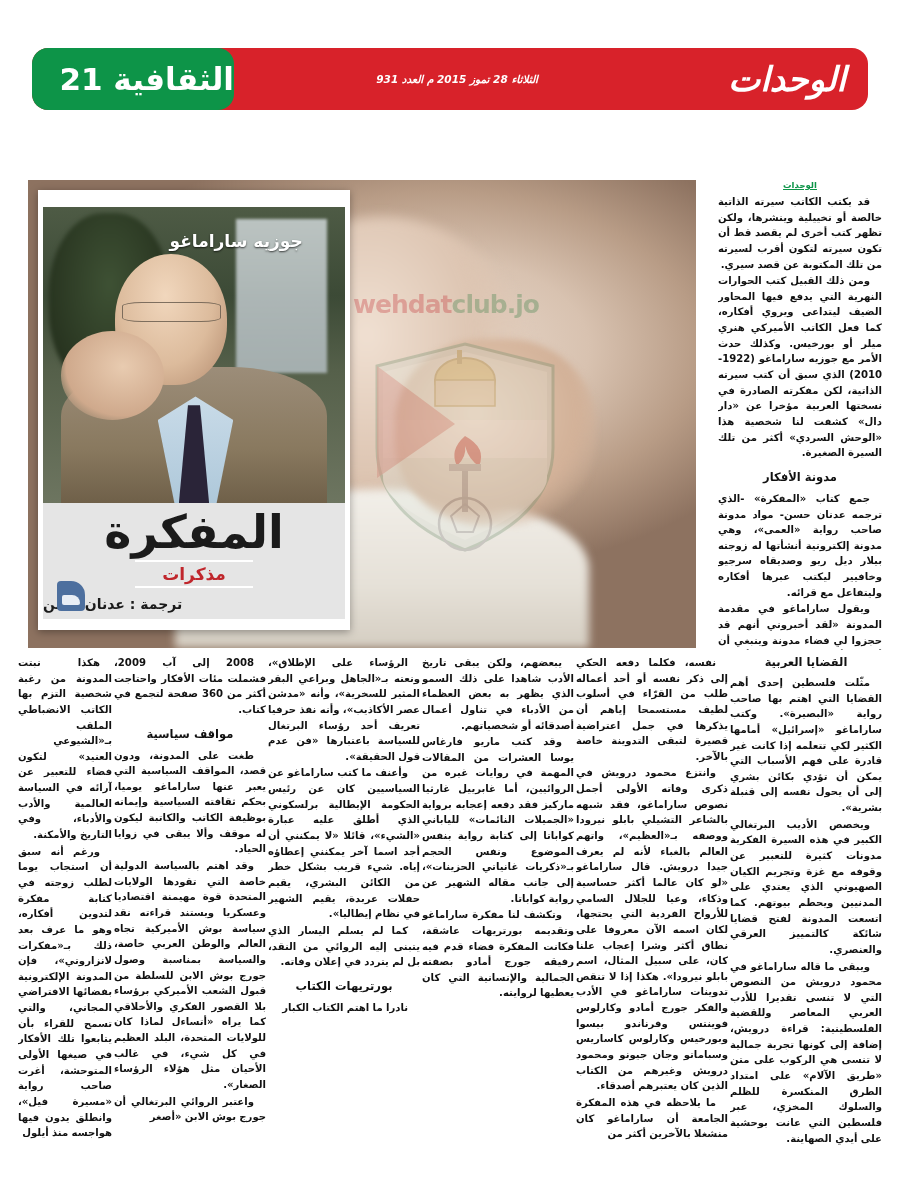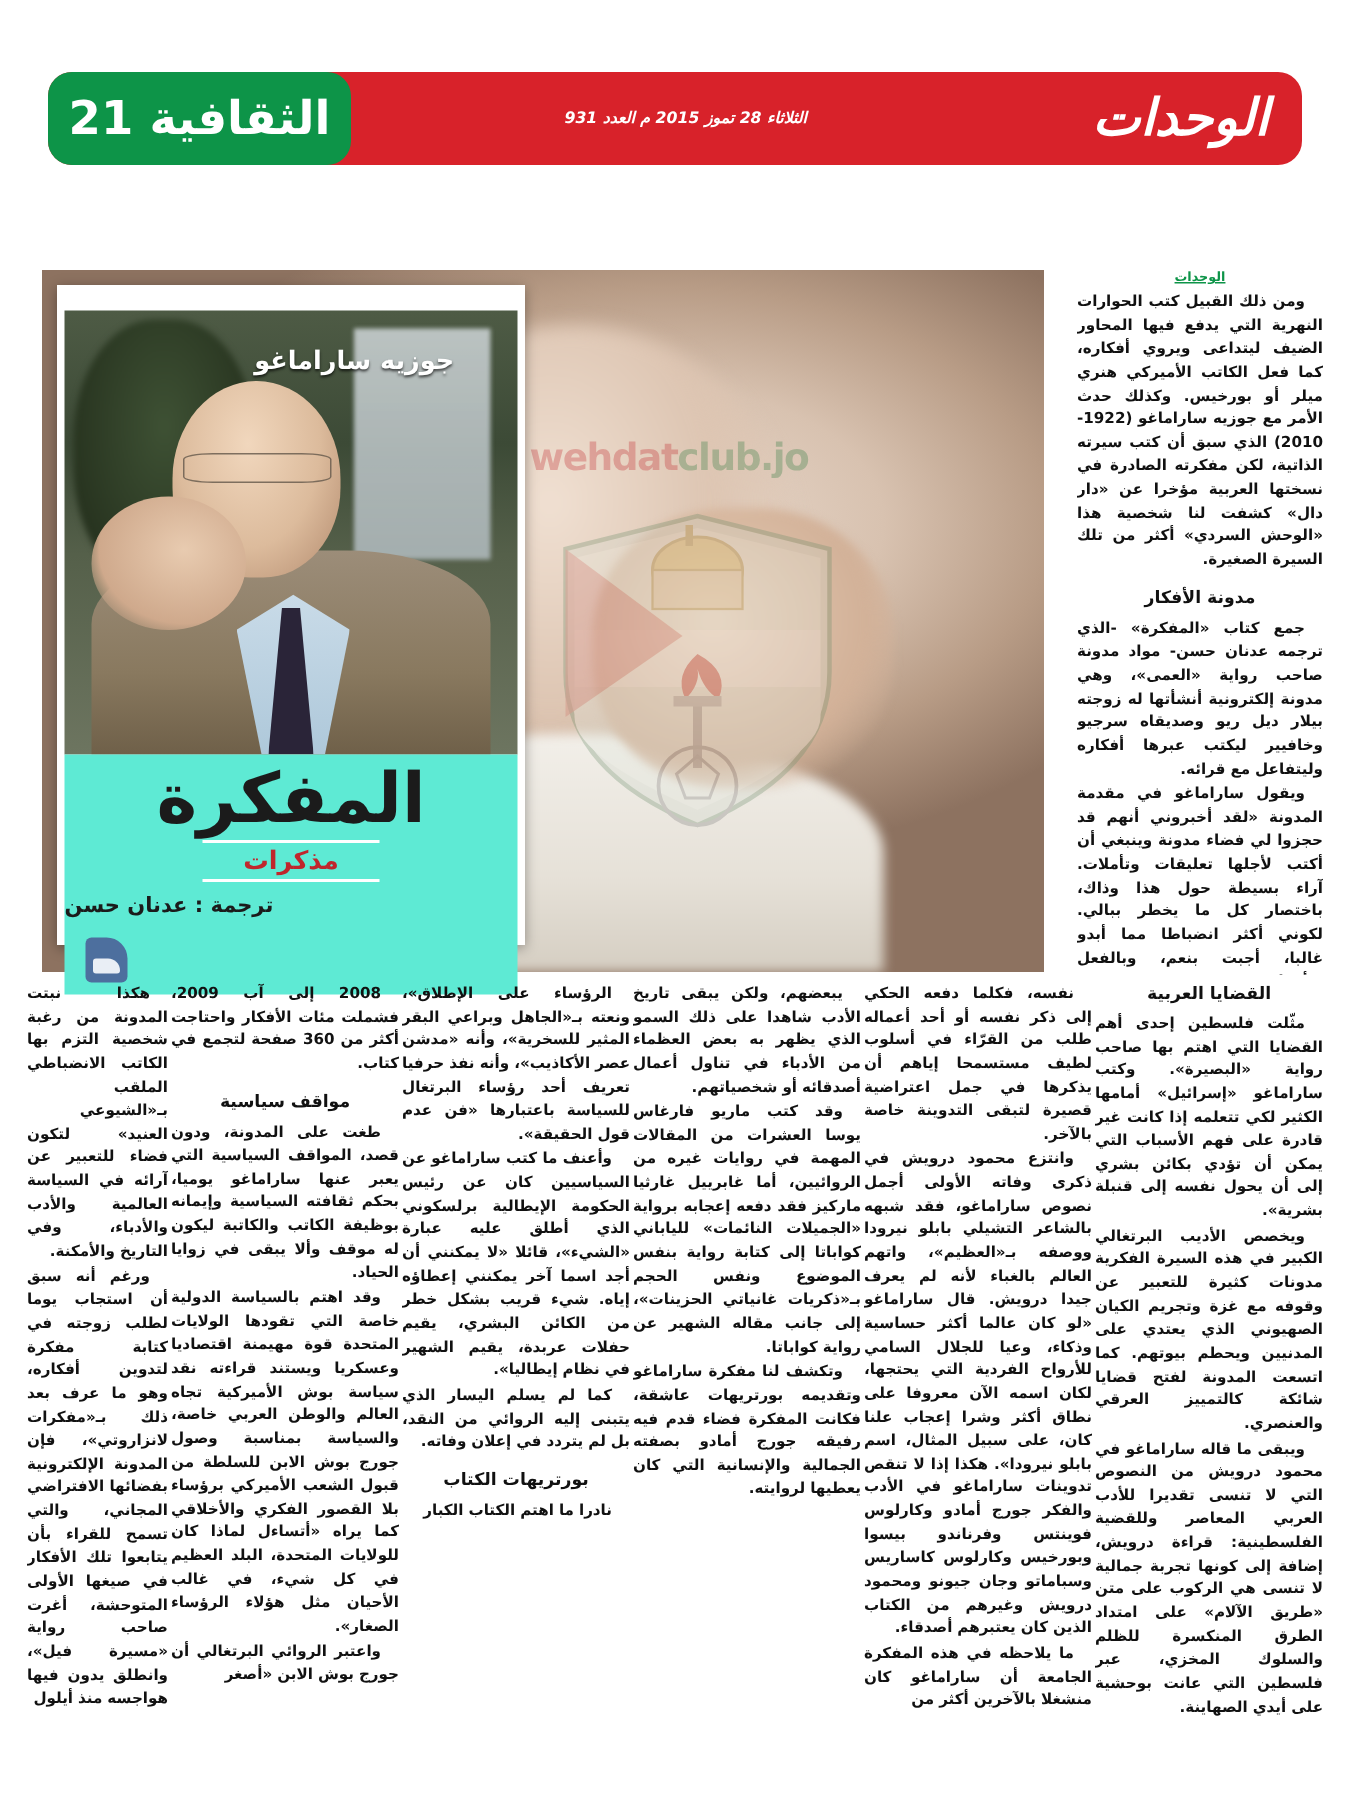--- a/index.html
+++ b/index.html
@@ -48,21 +48,21 @@
     font-style: italic;
   }
   .section-badge {
     position: absolute;
     left: 0px; top: 0px;
     width: 202px; height: 62px;
     background: #0d9448;
     border-radius: 16px;
     display: flex;
     align-items: center;
-    justify-content: center;
+    justify-content: flex-start;
   }
   .section-badge-text {
     color: #ffffff;
     font-size: 31px;
     font-weight: bold;
     white-space: nowrap;
     letter-spacing: -1px;
   }
 
   
@@ -222,22 +222,22 @@
   }
   .bp-arm {
     position: absolute;
     left: 6%; top: 42%;
     width: 34%; height: 30%;
     background: radial-gradient(ellipse at 60% 40%, #e8cbb0 0%, #cfa98c 65%, rgba(160,130,105,0) 85%);
     border-radius: 50%;
   }
   .book-lower {
     position: relative;
-    width: 100%; height: 160px;
-    background: #5eead4;
+    width: 100%; height: 116px;
+    background: #e5e5e5;
     display: flex;
     flex-direction: column;
     align-items: center;
     justify-content: flex-start;
     padding-top: 6px;
   }
   .book-title {
     color: #1b1b1b;
     font-size: 46px;
     font-weight: bold;
@@ -407,20 +407,21 @@
       <div class="book-rule"></div>
       <div class="book-sub">مذكرات</div>
       <div class="book-rule2"></div>
       <div class="book-translator">ترجمة : عدنان حسن</div>
       <div class="book-logo"></div>
     </div>
   </div>
 
   <div class="sidecol">
     <div class="sidecol-kicker">الوحدات</div>
+    <p class="body">قد يكتب الكاتب سيرته الذاتية خالصة أو تخييلية وينشرها، ولكن تظهر كتب أخرى لم يقصد قط أن تكون سيرته لتكون أقرب لسيرته من تلك المكتوبة عن قصد سيري.</p>
     <p class="body">ومن ذلك القبيل كتب الحوارات النهرية التي يدفع فيها المحاور الضيف ليتداعى ويروي أفكاره، كما فعل الكاتب الأميركي هنري ميلر أو بورخيس. وكذلك حدث الأمر مع جوزيه ساراماغو (1922-2010) الذي سبق أن كتب سيرته الذاتية، لكن مفكرته الصادرة في نسختها العربية مؤخرا عن «دار دال» كشفت لنا شخصية هذا «الوحش السردي» أكثر من تلك السيرة الصغيرة.</p>
     <h3 class="subhead">مدونة الأفكار</h3>
     <p class="body">جمع كتاب «المفكرة» -الذي ترجمه عدنان حسن- مواد مدونة صاحب رواية «العمى»، وهي مدونة إلكترونية أنشأتها له زوجته بيلار ديل ريو وصديقاه سرجيو وخافيير ليكتب عبرها أفكاره وليتفاعل مع قرائه.</p>
     <p class="body">ويقول ساراماغو في مقدمة المدونة «لقد أخبروني أنهم قد حجزوا لي فضاء مدونة وينبغي أن أكتب لأجلها تعليقات وتأملات. آراء بسيطة حول هذا وذاك، باختصار كل ما يخطر ببالي. لكوني أكثر انضباطا مما أبدو غالبا، أجبت بنعم، وبالفعل سأفعل».</p>
   </div>
 
   <div class="cols">
 
     <div class="col c6">
       <p class="body">هكذا نبتت المدونة من رغبة شخصية التزم بها الكاتب الانضباطي الملقب بـ«الشيوعي العنيد» لتكون فضاء للتعبير عن آرائه في السياسة العالمية والأدب والأدباء، وفي التاريخ والأمكنة.</p>

